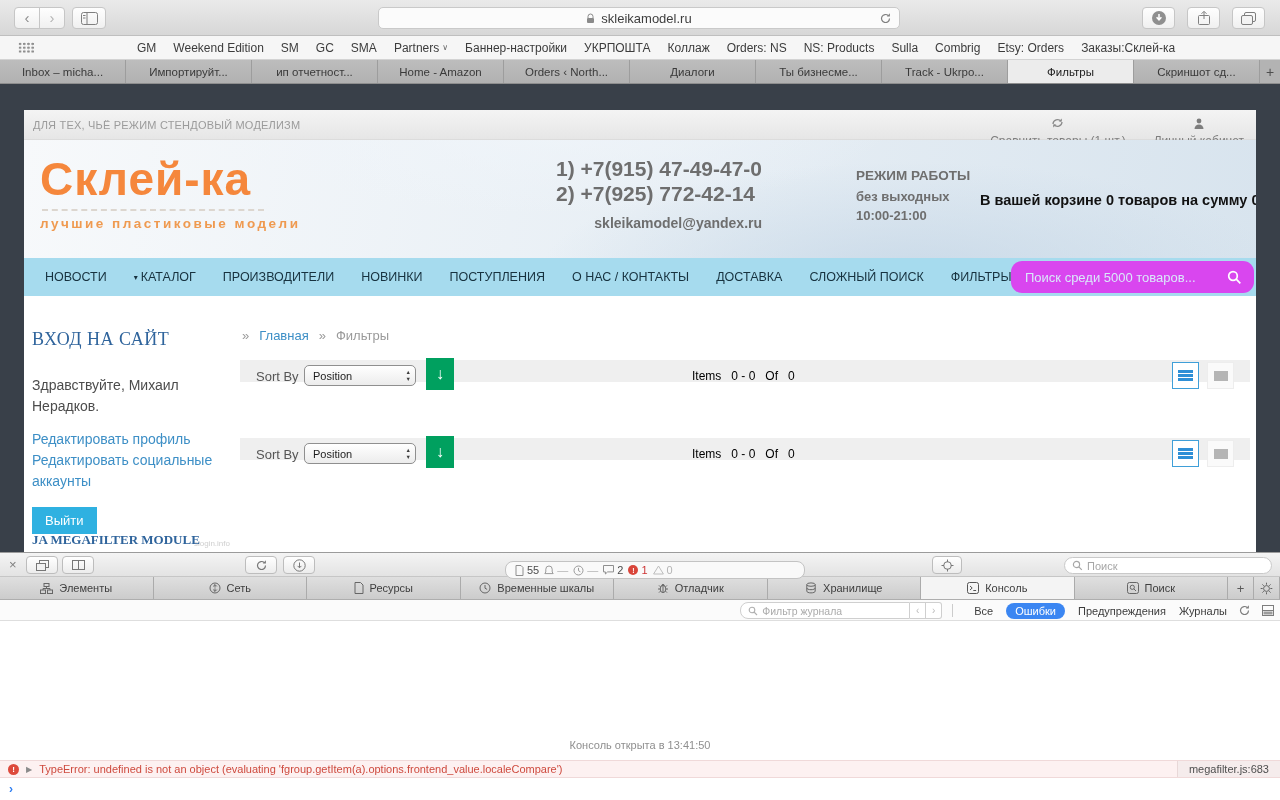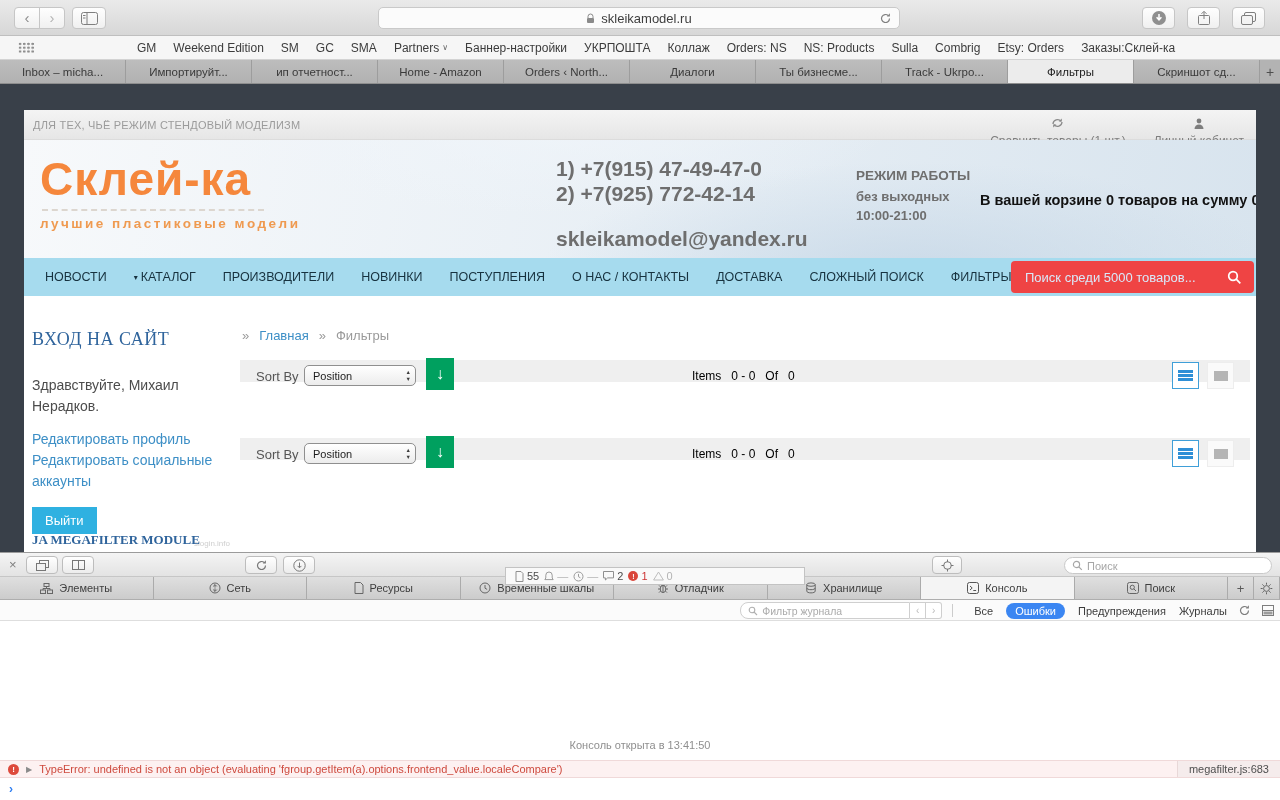--- a/index.html
+++ b/index.html
@@ -56,33 +56,33 @@
     background:
       radial-gradient(ellipse 620px 190px at 72% 115%, rgba(196,214,230,.8) 0%, rgba(196,214,230,0) 60%),
       radial-gradient(ellipse 520px 150px at 42% -25%, rgba(240,245,250,.9) 0%, rgba(240,245,250,0) 70%),
       linear-gradient(100deg,#f7f9fb 0%,#e8eff5 50%,#d8e4ee 100%); }
   .logo { position:absolute; left:16px; top:12px; }
   .logo-text { font-size:46px; font-weight:bold; color:#f5873c; letter-spacing:1px; }
   .logo-dash { width:222px; border-top:2px dashed #dcd6cf; margin:3px 0 5px 2px; }
   .logo-tag { font-size:13.5px; font-weight:bold; color:#ef9a50; letter-spacing:2.5px; }
   .phones { position:absolute; left:532px; top:16px; color:#6e6e6e; font-weight:bold; }
   .phone { font-size:21px; line-height:25px; }
-  .email { font-size:21px; margin-top:21px;text-align:right; }
+  .email { font-size:14px; margin-top:9px;text-align:right; }
   .work { position:absolute; left:832px; top:28px; color:#6e6e6e; font-weight:bold; }
   .work-title { font-size:13.5px; margin-bottom:4px; }
   .work-line { font-size:13px; line-height:19px; }
   .cart { position:absolute; left:956px; top:52px; font-size:14.5px; font-weight:bold; color:#121212; white-space:nowrap; }
 
   .sitenav { position:relative; height:38px; background:#a6dbee; }
   .nav-items { display:flex; gap:27px; align-items:center; height:100%; padding-left:21px;
     font-size:12.5px; color:#17323f; white-space:nowrap; }
   .nav-item { display:flex; align-items:center; gap:3px; }
   .nav-caret { font-size:8px; color:#17323f; }
   .sitesearch { position:absolute; right:2px; top:3px; width:243px; height:32px;
-    background:#ef4444; border-radius:4px; display:flex; align-items:center; }
+    background:#d946ef; border-radius:11px; display:flex; align-items:center; }
   .sitesearch input { border:0; background:transparent; color:#eaf2fc; font-size:13px;
     margin-left:14px; width:190px; outline:none; font-family:inherit; }
   .sitesearch input::placeholder { color:#d9e9fa; }
   .sitesearch .mag { position:absolute; right:12px; top:9px; }
 
   .content { position:relative; height:257px; background:#fff; }
   .side { position:absolute; left:8px; top:0; width:212px; }
   .side-title { margin-top:33px; font-family:"Liberation Serif","DejaVu Serif",serif;
     font-size:18px; color:#2f649c; letter-spacing:.5px; }
   .greeting { margin-top:25px; font-size:14px; color:#4c4c4c; line-height:21px; width:180px; }
@@ -124,22 +124,22 @@
   .inspector { position:absolute; top:553px; left:0; width:1280px; height:247px;
     background:#fff; box-shadow:0 -1px 0 #9b9b9b; }
   .ir1 { position:relative; height:24px; background:linear-gradient(#f4f4f4,#e3e3e3); border-bottom:1px solid #c6c6c6; }
   .x-close { position:absolute; left:9px; top:4px; color:#7f7f7f; font-size:13px; }
   .ibtn { height:18px; border:1px solid #bdbdbd; border-radius:4px;
     background:linear-gradient(#fff,#ececec); display:flex; align-items:center; justify-content:center; color:#777; }
   .dock1 { position:absolute; left:26px; top:3px; width:32px; }
   .dock2 { position:absolute; left:62px; top:3px; width:32px; }
   .reload2 { position:absolute; left:245px; top:3px; width:32px; }
   .dl2 { position:absolute; left:283px; top:3px; width:32px; }
-  .statuspill { position:absolute; left:505px; top:14px; width:300px; height:18px;
-    border:1px solid #c3c3c3; border-radius:0; background:#f9f9f9;
+  .statuspill { position:absolute; left:505px; top:8px; width:300px; height:18px;
+    border:1px solid #c3c3c3; border-radius:8px; background:#f9f9f9;
     display:flex; align-items:center; gap:5px; padding:0 9px; font-size:11px; color:#4c4c4c; }
   .st { display:flex; align-items:center; gap:3px; }
   .st .dim { color:#b4b4b4; } .st .err { color:#c33; }
   .errbadge-s { width:10px; height:10px; border-radius:50%; background:#d9453a; color:#fff;
     font-size:7px; font-weight:bold; display:flex; align-items:center; justify-content:center; }
   .crosshair { position:absolute; left:932px; top:3px; width:30px; }
   .isearch { position:absolute; right:8px; top:4px; width:208px; height:17px;
     border:1px solid #c9c9c9; border-radius:9px; background:#fff;
     display:flex; align-items:center; padding-left:7px; gap:4px; }
   .isearch input { border:0; outline:none; background:transparent; font-size:11px; color:#444;

